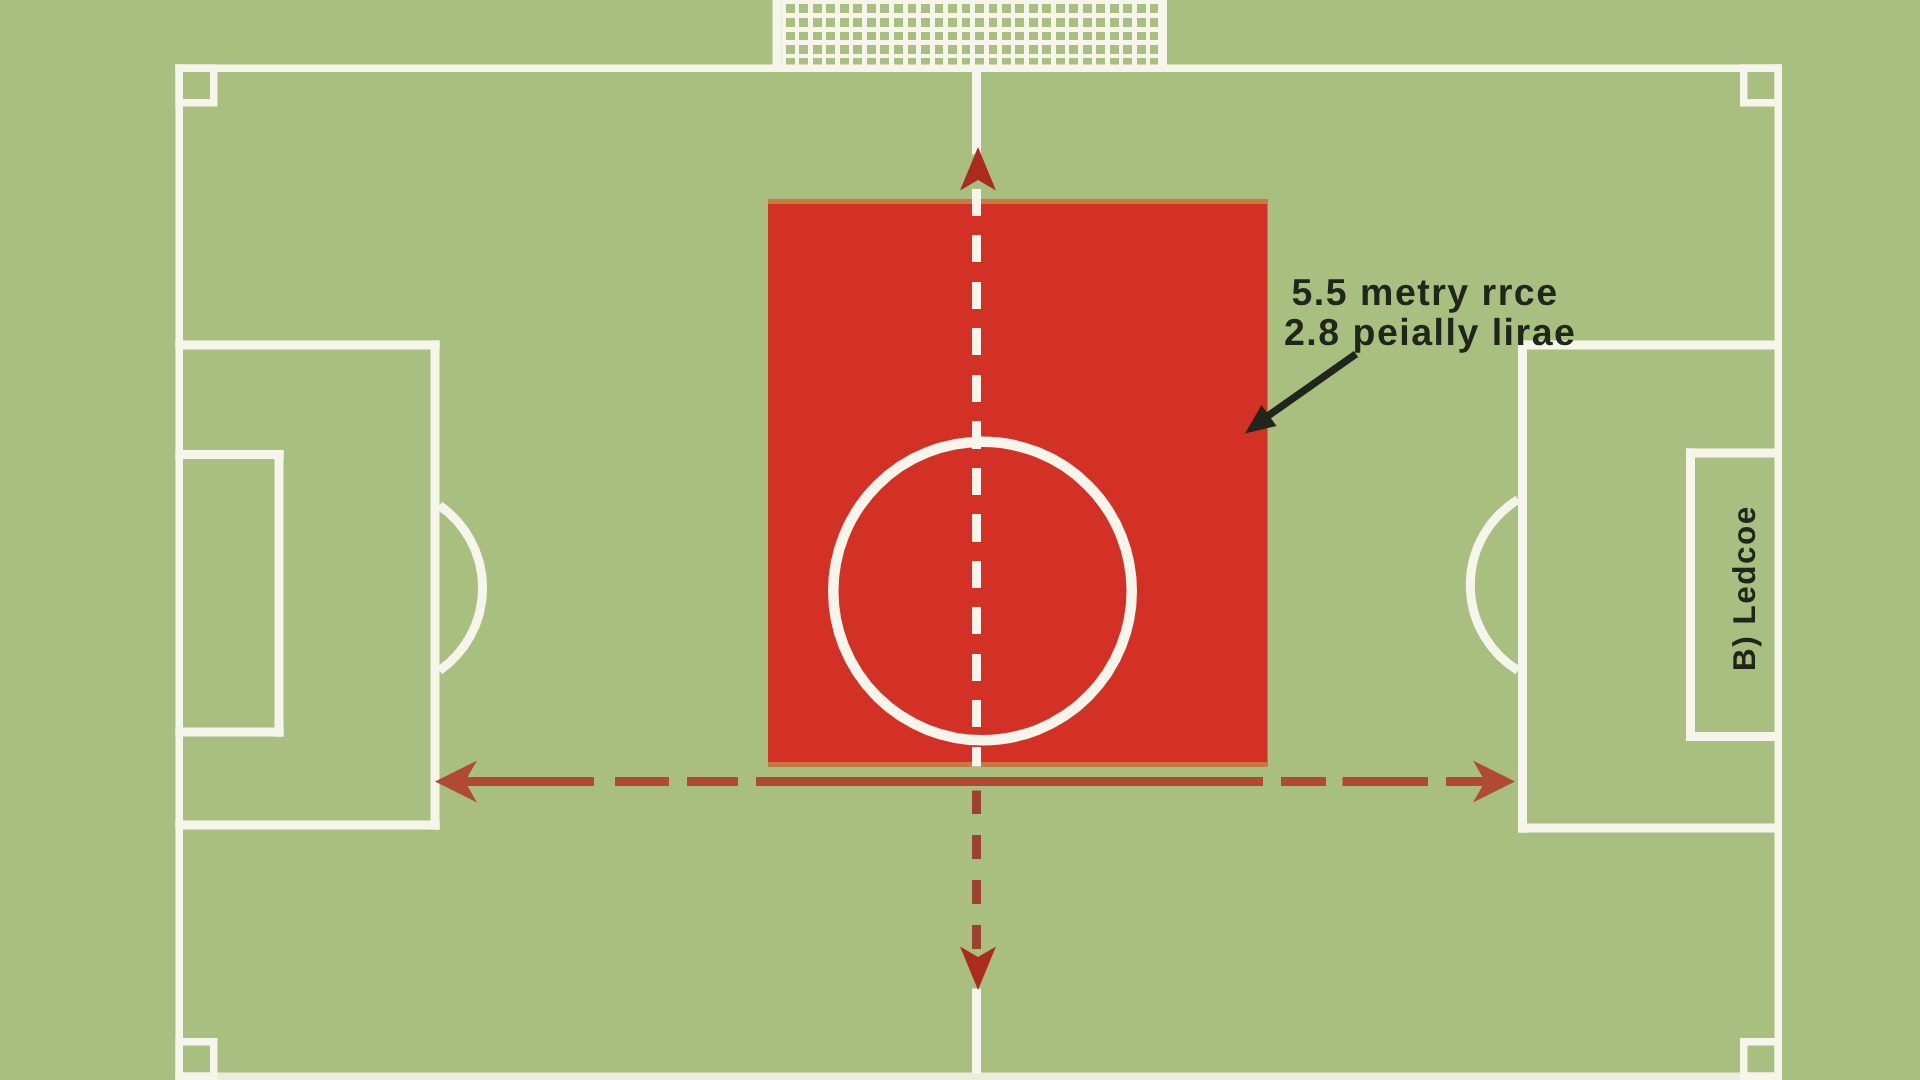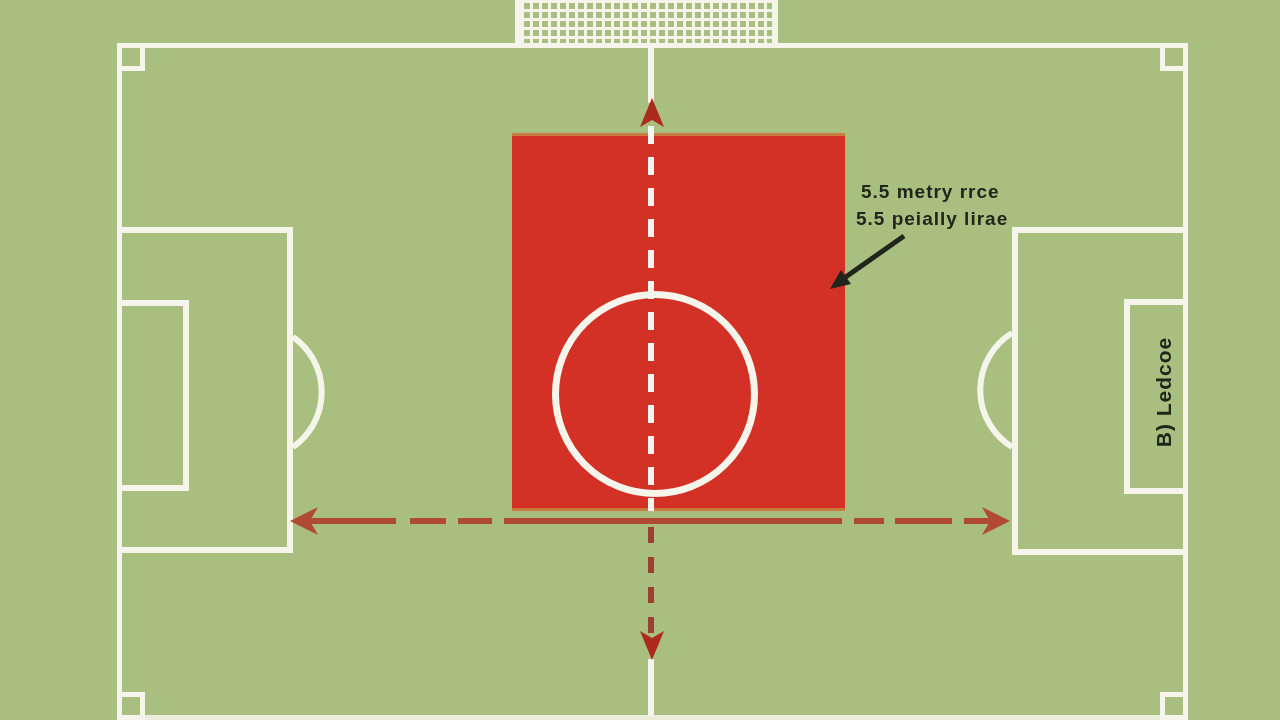--- a/index.html
+++ b/index.html
@@ -90,21 +90,21 @@
   .hseg-d { left:504px; width:338px; }
   .hseg-e { left:854px; width:30px; }
   .hseg-f { left:895px; width:57px; }
   .hseg-g { left:964px; width:30px; }
 
   .overlay-svg { position:absolute; left:0; top:0; width:1280px; height:720px; }
 
   
   .ann {
     position:absolute; color:var(--ink-black);
-    font-size:19px; font-weight:600; letter-spacing:1px; white-space:nowrap;
+    font-size:25px; font-weight:600; letter-spacing:1px; white-space:nowrap;
   }
   .ann-line1 { left:861px; top:181px; }
   .ann-line2 { left:856px; top:208px; }
   .side-label {
     position:absolute; left:1096px; top:380px; width:136px;
     color:var(--ink-black); font-size:21px; font-weight:600; letter-spacing:1px;
     text-align:center; transform:rotate(-90deg);
   }
 </style>
 </head>
@@ -152,16 +152,16 @@
     <path d="M 1012 333 A 67 67 0 0 0 1012 447" fill="none" style="stroke:var(--line-white)" stroke-width="6"></path>
     <polygon points="652,98 640,127 652,120 664,127" style="fill:var(--arrowhead-red)"></polygon>
     <polygon points="652,660 640,631 652,638 664,631" style="fill:var(--arrowhead-red)"></polygon>
     <polygon points="290,521 318,507 310,521 318,535" style="fill:var(--arrow-brick)"></polygon>
     <polygon points="1010,521 982,507 990,521 982,535" style="fill:var(--arrow-brick)"></polygon>
     <line x1="904" y1="236" x2="840" y2="281" style="stroke:var(--ink-black)" stroke-width="5"></line>
     <polygon points="830,289 841,270 851,284" style="fill:var(--ink-black)"></polygon>
   </svg>
 
   <div class="ann ann-line1">5.5 metry rrce</div>
-  <div class="ann ann-line2">5.5 peially lirae</div>
+  <div class="ann ann-line2">2.8 peially lirae</div>
   <div class="side-label">B) Ledcoe</div>
 
 </div>
 
 </body></html>

